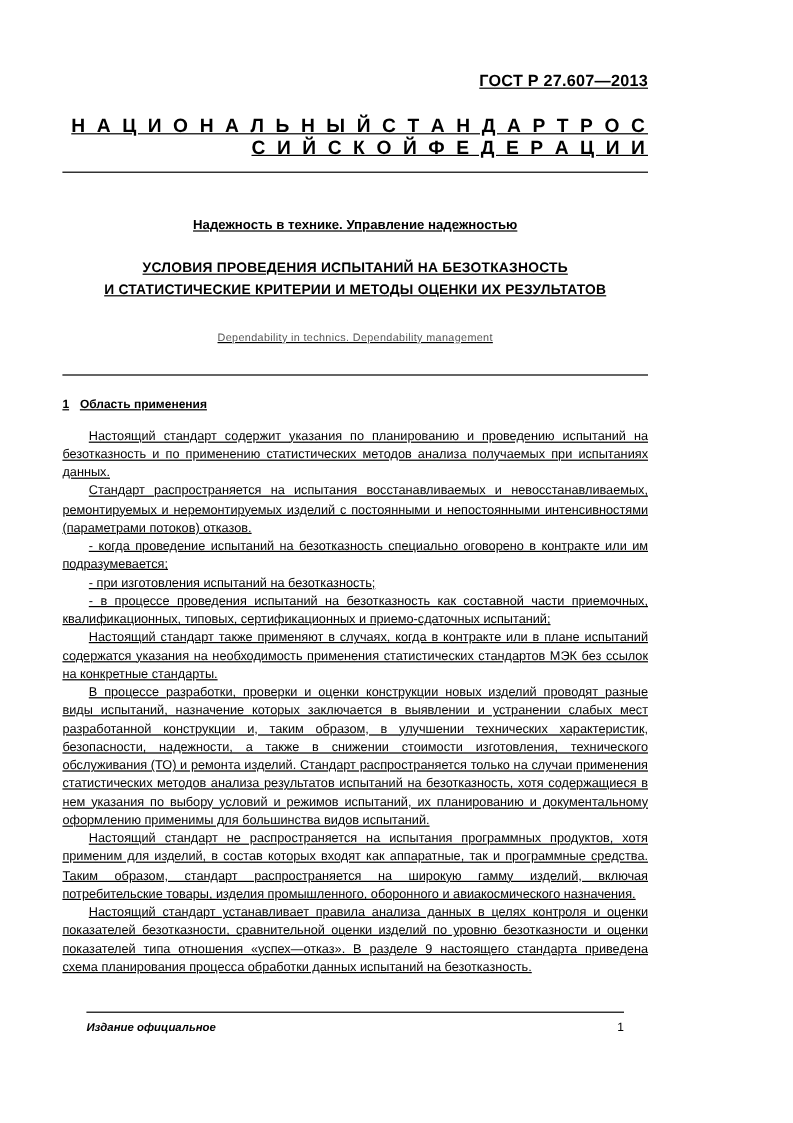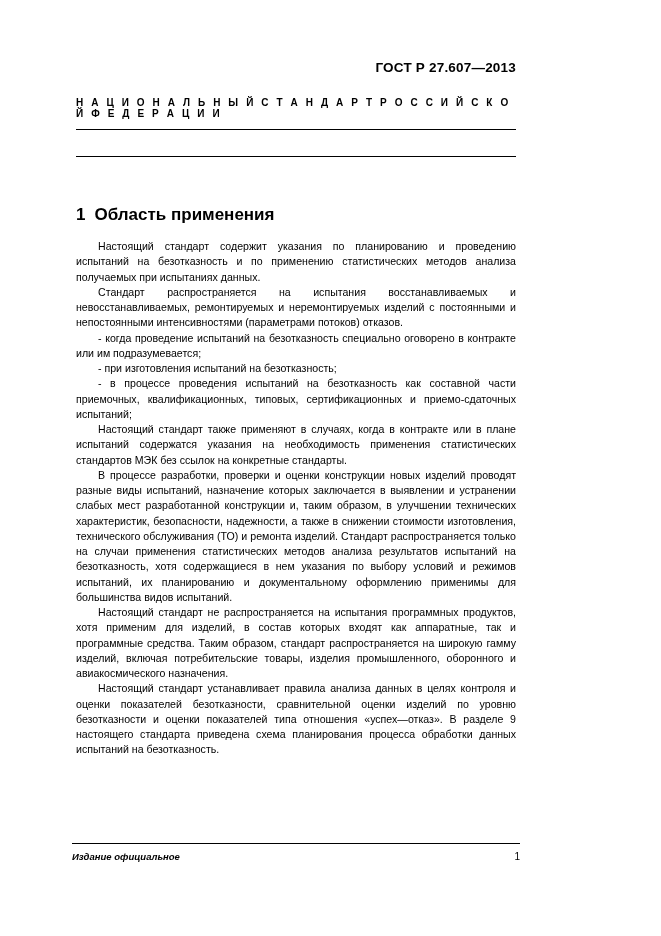--- a/index.html
+++ b/index.html
@@ -14,33 +14,34 @@
     color: #000000;
     position: relative;
     overflow: hidden;
   }
   .page {
     position: absolute;
     left: 0; top: 0;
     width: 592px;
     height: 936px;
     box-sizing: border-box;
-    padding: 0 76px;
+    padding: 0 52px;
+    text-decoration: underline;
   }
   .doc-code {
     margin-top: 60px;
     text-align: right;
     font-size: 13.5px;
     font-weight: bold;
     letter-spacing: 0.2px;
   }
   .nat-standard {
     margin-top: 22px;
-    text-align: left;
-    font-size: 10px;
+    text-align: right;
+    font-size: 16px;
     font-weight: bold;
     letter-spacing: 2.6px;
   }
   .rule {
     border: none;
     border-top: 1px solid #000;
     margin: 10px 0 0 0;
     height: 0;
   }
   .title-block {
@@ -69,22 +70,22 @@
     border-top: 1px solid #000;
     margin: 26px 0 0 0;
   }
   .date-line {
     margin-top: 14px;
     text-align: right;
     font-size: 9.5px;
     font-weight: bold;
   }
   .section-head {
-    margin-top: 48px;
-    font-size: 17px;
+    margin-top: 19px;
+    font-size: 10px;
     font-weight: bold;
   }
   .section-head .num { margin-right: 9px; }
   .body-text {
     margin-top: 14px;
     font-size: 10.6px;
     line-height: 1.44;
     text-align: justify;
   }
   .body-text p {
@@ -121,20 +122,26 @@
 <body>
 
 <div class="page">
 
   <div class="doc-code">ГОСТ Р 27.607—2013</div>
 
   <div class="nat-standard">Н А Ц И О Н А Л Ь Н Ы Й   С Т А Н Д А Р Т   Р О С С И Й С К О Й   Ф Е Д Е Р А Ц И И</div>
 
   <hr class="rule">
 
+  <div class="title-block">
+    <div class="subject">Надежность в технике. Управление надежностью</div>
+    <div class="main-title">УСЛОВИЯ ПРОВЕДЕНИЯ ИСПЫТАНИЙ НА БЕЗОТКАЗНОСТЬ</div>
+    <div class="main-title">И СТАТИСТИЧЕСКИЕ КРИТЕРИИ И МЕТОДЫ ОЦЕНКИ ИХ РЕЗУЛЬТАТОВ</div>
+    <div class="eng-title">Dependability in technics. Dependability management</div>
+  </div>
 
   <hr class="rule2">
 
 
   <div class="section-head">
     <span class="num">1</span><span>Область применения</span>
   </div>
 
   <div class="body-text">
     <p>Настоящий стандарт содержит указания по планированию и проведению испытаний на безотказность и по применению статистических методов анализа получаемых при испытаниях данных.</p>

